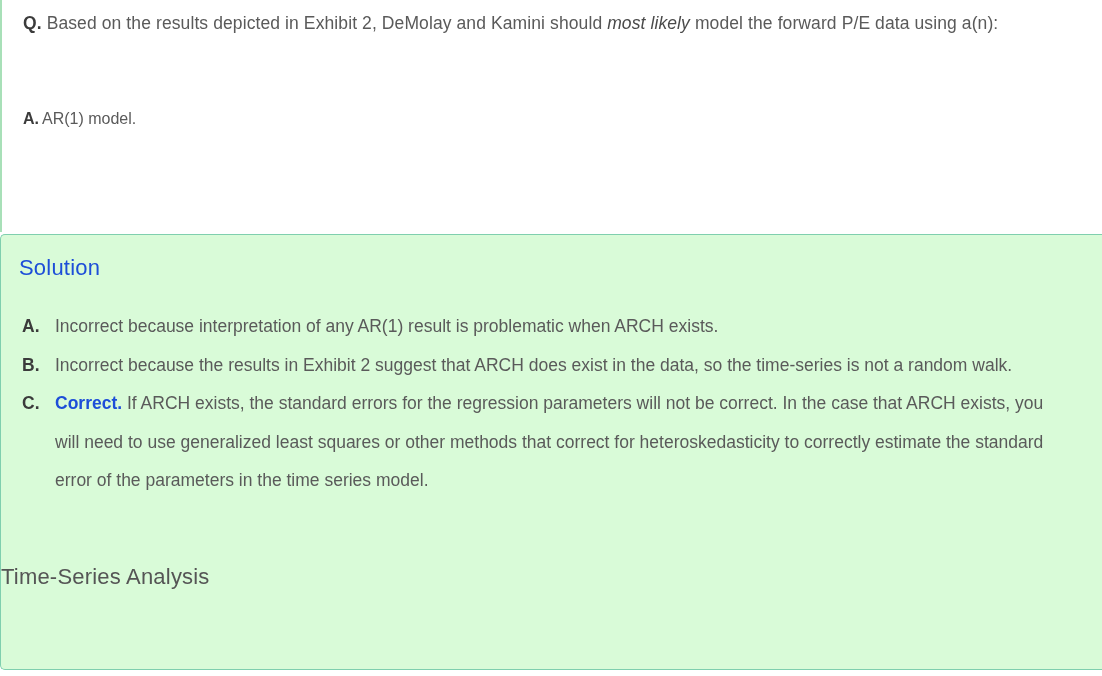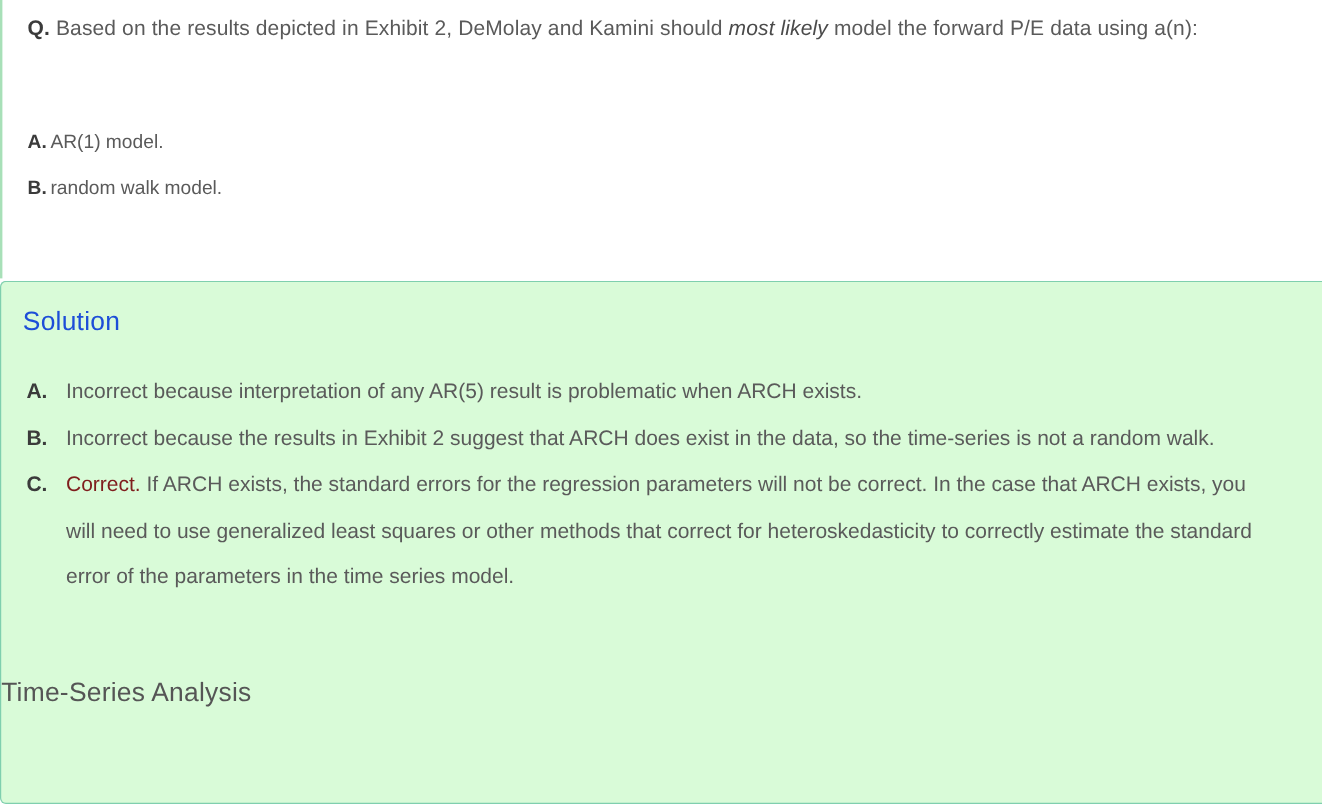--- a/index.html
+++ b/index.html
@@ -111,22 +111,22 @@
     margin-bottom: 0px;
   }
   .sol-item .s-label {
     position: absolute;
     left: 0;
     top: 0;
     font-weight: bold;
     color: #3b3b3b;
   }
   .sol-item .s-strong {
-    font-weight: normal;
-    color: #7f1d1d;
+    font-weight: bold;
+    color: #1d4ed8;
   }
 
   .ts-heading {
     position: absolute;
     left: 0;
     top: 329px;
     font-size: 22px;
     font-weight: normal;
     color: #555555;
     letter-spacing: 0.2px;
@@ -163,35 +163,32 @@
 
     <div class="question-stem">
       <span class="q-label">Q.</span>
       <span>Based on the results depicted in Exhibit 2, DeMolay and Kamini should </span><span class="ital">most likely</span><span> model the forward P/E data using a(n):</span>
     </div>
 
     <div class="choice-list">
       <div class="choice">
         <span class="c-label">A.</span><span>AR(1) model.</span>
       </div>
-      <div class="choice">
-        <span class="c-label">B.</span><span>random walk model.</span>
-      </div>
     </div>
 
   </div>
 
   <div class="solution-panel">
 
     <div class="solution-heading">Solution</div>
 
     <div class="solution-list">
 
       <div class="sol-item">
-        <span class="s-label">A.</span><span>Incorrect because interpretation of any AR(5) result is problematic when ARCH exists.</span>
+        <span class="s-label">A.</span><span>Incorrect because interpretation of any AR(1) result is problematic when ARCH exists.</span>
       </div>
 
       <div class="sol-item">
         <span class="s-label">B.</span><span>Incorrect because the results in Exhibit 2 suggest that ARCH does exist in the data, so the time-series is not a random walk.</span>
       </div>
 
       <div class="sol-item">
         <span class="s-label">C.</span><span class="s-strong">Correct.</span><span> If ARCH exists, the standard errors for the regression parameters will not be correct. In the case that ARCH exists, you will need to use generalized least squares or other methods that correct for heteroskedasticity to correctly estimate the standard error of the parameters in the time series model.</span>
       </div>
 

